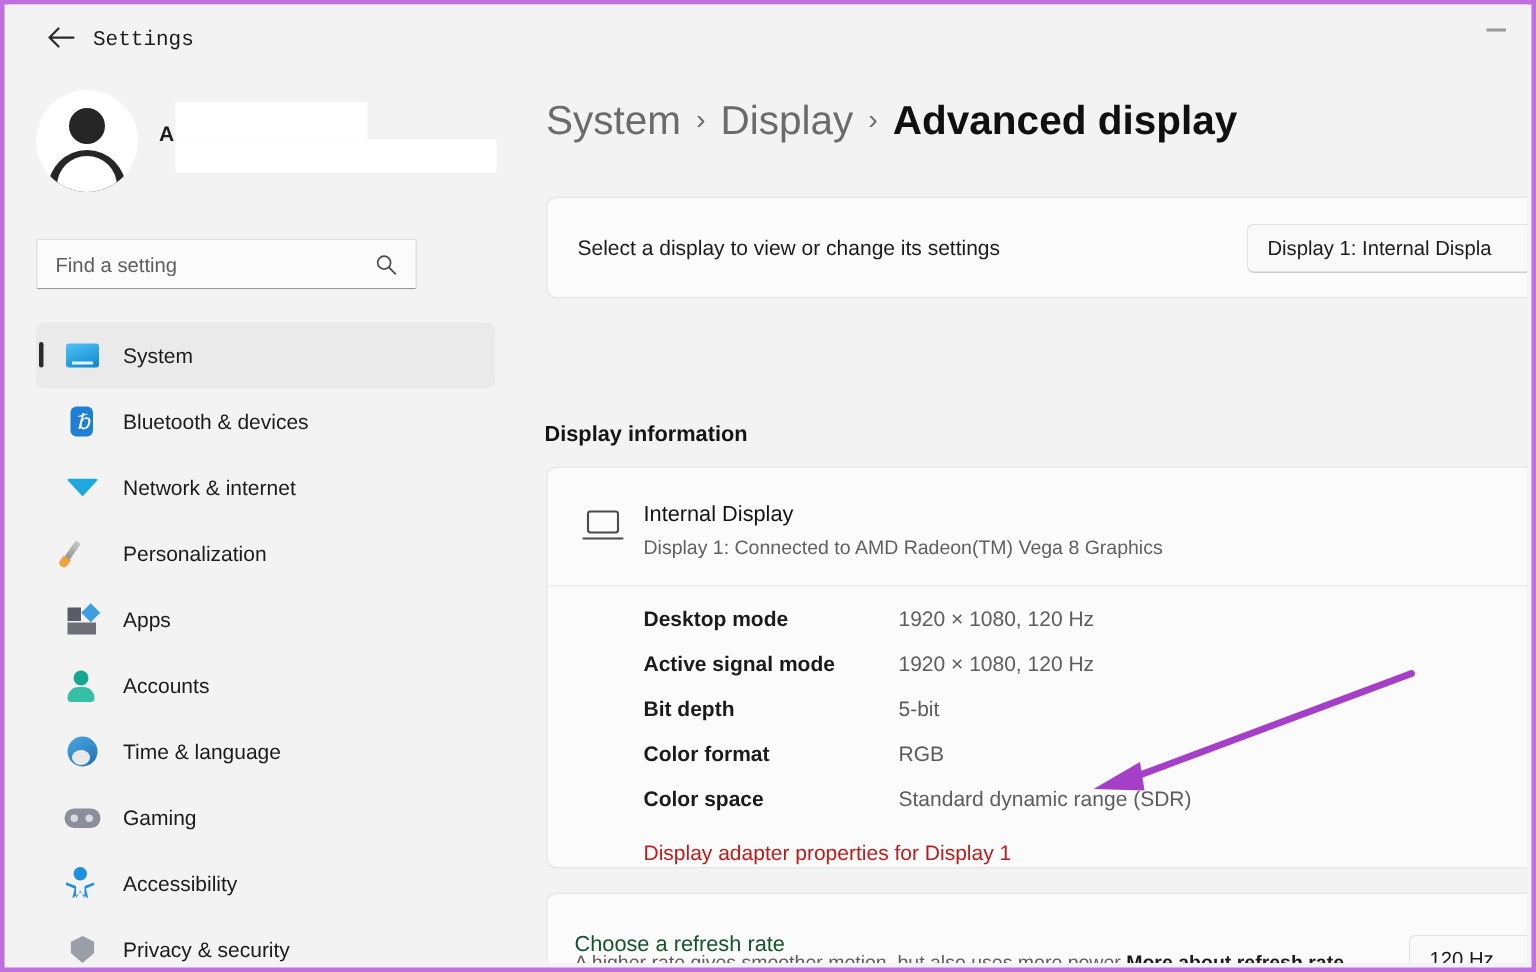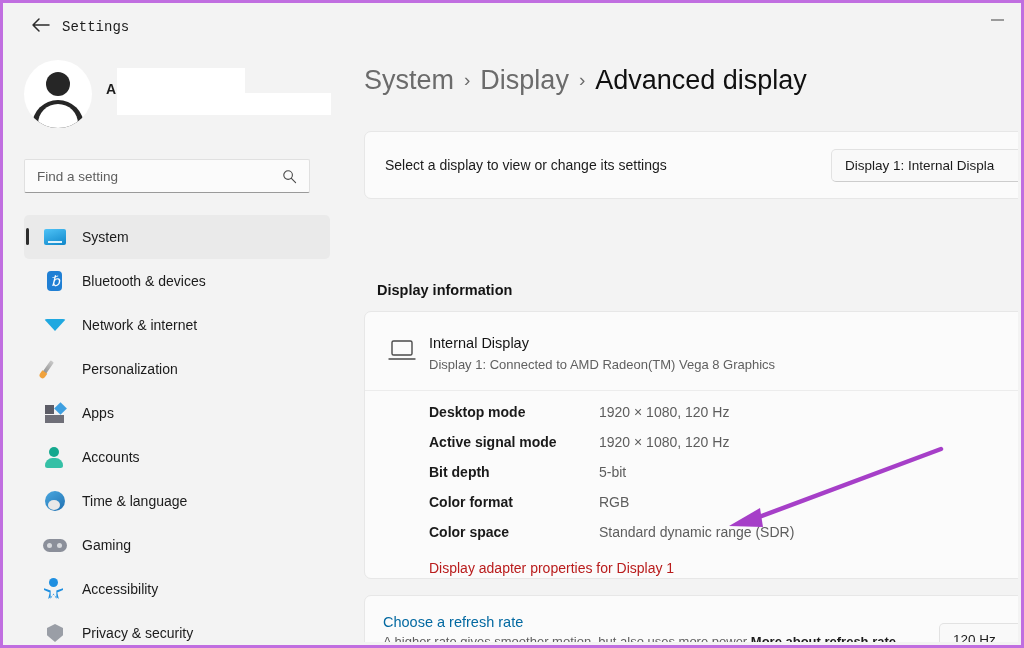--- a/index.html
+++ b/index.html
@@ -80,21 +80,21 @@
     position: absolute; left: 93px; top: 8px; width: 128px; height: 25px;
     background: #ffffff;
   }
   .redact-2 {
     position: absolute; left: 93px; top: 33px; width: 214px; height: 22px;
     background: #ffffff;
   }
 
   .searchbox {
     position: absolute; left: 18px; top: 112px;
-    width: 286px; height: 34px;
+    width: 254px; height: 34px;
     background: #fbfbfb;
     border: 1px solid #e0e0e0;
     border-bottom: 1px solid #9a9a9a;
     border-radius: 2px;
     cursor: text;
   }
   .searchbox input {
     position: absolute; left: 12px; top: 0; width: 250px; height: 32px;
     border: none; outline: none; background: transparent;
     font-family: "Liberation Sans", sans-serif;
@@ -171,21 +171,21 @@
   .main {
     position: absolute; left: 340px; top: 44px; width: 678px; height: 601px;
     background: #f3f3f3; overflow: hidden;
   }
   .breadcrumb {
     position: absolute; left: 18px; top: 18px;
     font-size: 27px; color: #6b6b6b; white-space: nowrap;
   }
   .breadcrumb .crumb-link { cursor: pointer; }
   .breadcrumb .sep { color: #6b6b6b; font-size: 19px; margin: 0 10px; vertical-align: 3px; }
-  .breadcrumb .current { color: #101010; font-weight: 400; }
+  .breadcrumb .current { color: #101010; font-weight: 700; }
 
   .card {
     position: absolute; left: 18px;
     background: #fbfbfb;
     border: 1px solid #e7e7e7;
     border-radius: 7px;
   }
   .card-select { top: 84px; width: 700px; height: 68px; }
   .select-label {
     position: absolute; left: 20px; top: 25px;
@@ -200,21 +200,21 @@
     border-radius: 5px;
     cursor: pointer;
   }
   .dd-display { left: 466px; width: 228px; }
   .dropdown .dd-text {
     position: absolute; left: 13px; top: 8px;
     font-size: 13.5px; color: #1b1b1b; white-space: nowrap;
   }
 
   .section-title {
-    position: absolute; left: 31px; top: 235px;
+    position: absolute; left: 17px; top: 235px;
     font-size: 14.5px; font-weight: 700; color: #141414;
   }
 
   .card-info { top: 264px; width: 700px; height: 268px; }
   .disp-icon {
     position: absolute; left: 22px; top: 26px; width: 30px; height: 26px;
   }
   .disp-name {
     position: absolute; left: 64px; top: 23px;
     font-size: 14.5px; color: #141414; text-align: right;
@@ -237,22 +237,22 @@
     position: absolute; left: 170px; top: 0;
     font-size: 14px; color: #5d5d5d; white-space: nowrap;
   }
   .adapter-link {
     position: absolute; left: 64px; top: 248px;
     font-size: 14px; color: #b91c1c; cursor: pointer;
   }
 
   .card-refresh { top: 548px; width: 700px; height: 82px; }
   .rr-title {
-    position: absolute; left: 18px; top: 18px;
-    font-size: 14.5px; color: #0369a1;
+    position: absolute; left: 18px; top: 26px;
+    font-size: 14.5px; color: #14532d;
   }
   .rr-desc {
     position: absolute; left: 18px; top: 36px; width: 560px;
     font-size: 13px; color: #5d5d5d; line-height: 20px;
   }
   .rr-desc .more-link { color: #1b1b1b; font-weight: 700; cursor: pointer; }
   .dd-refresh { left: 574px; top: 27px; width: 120px; }
 
   
   .annotation {

